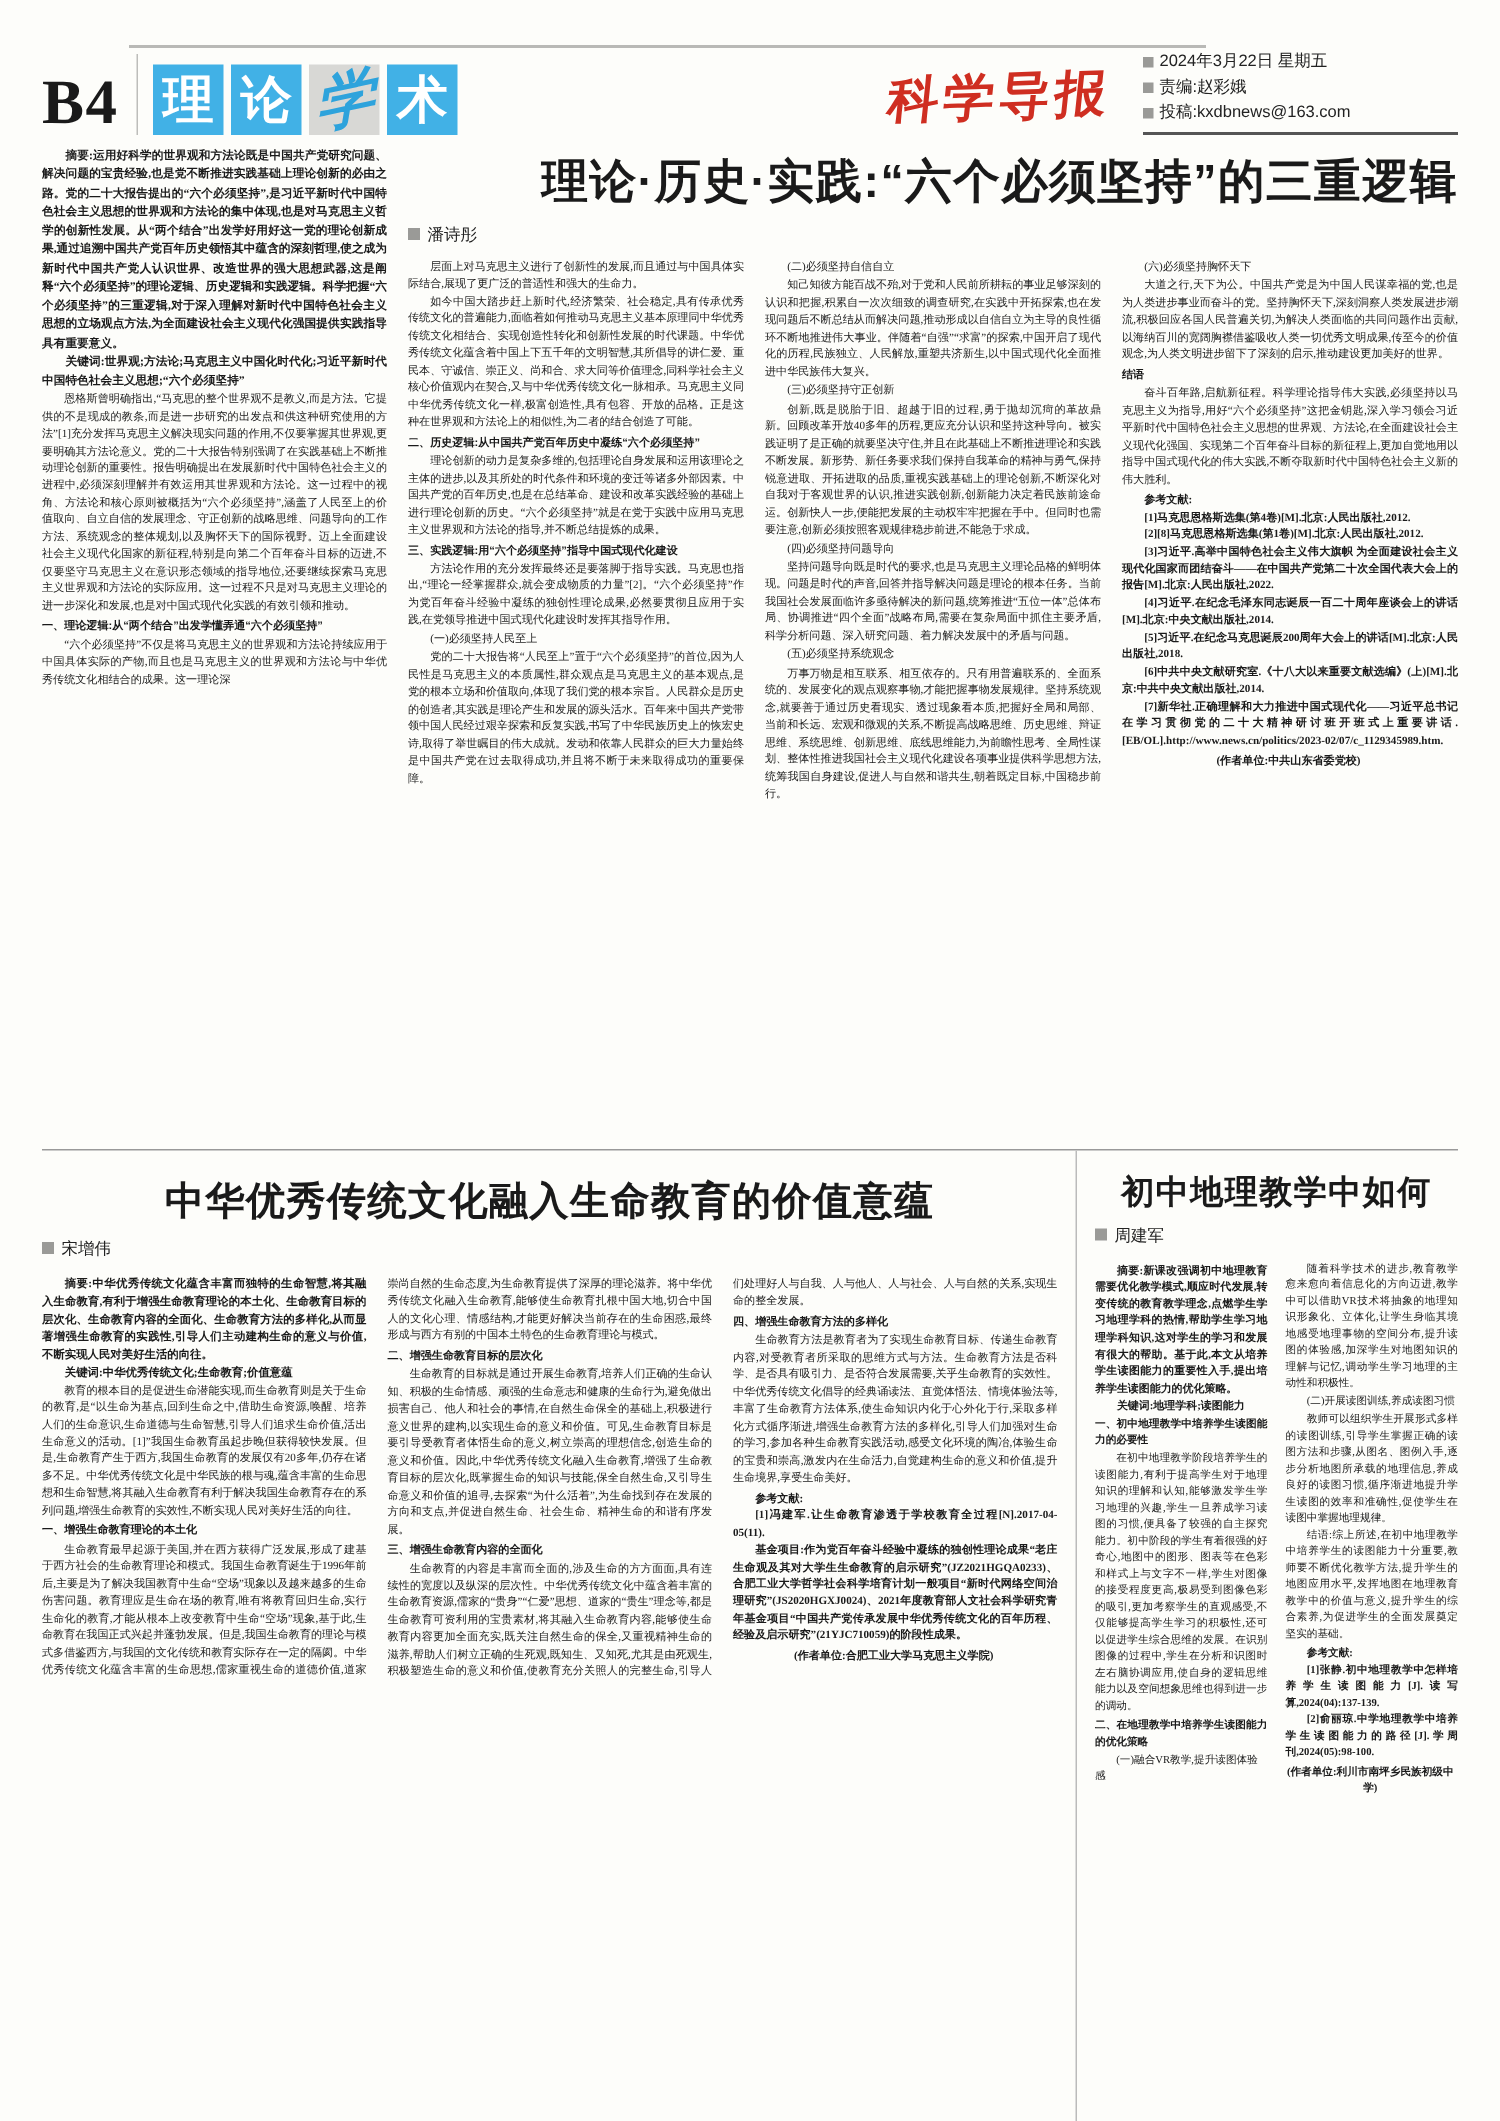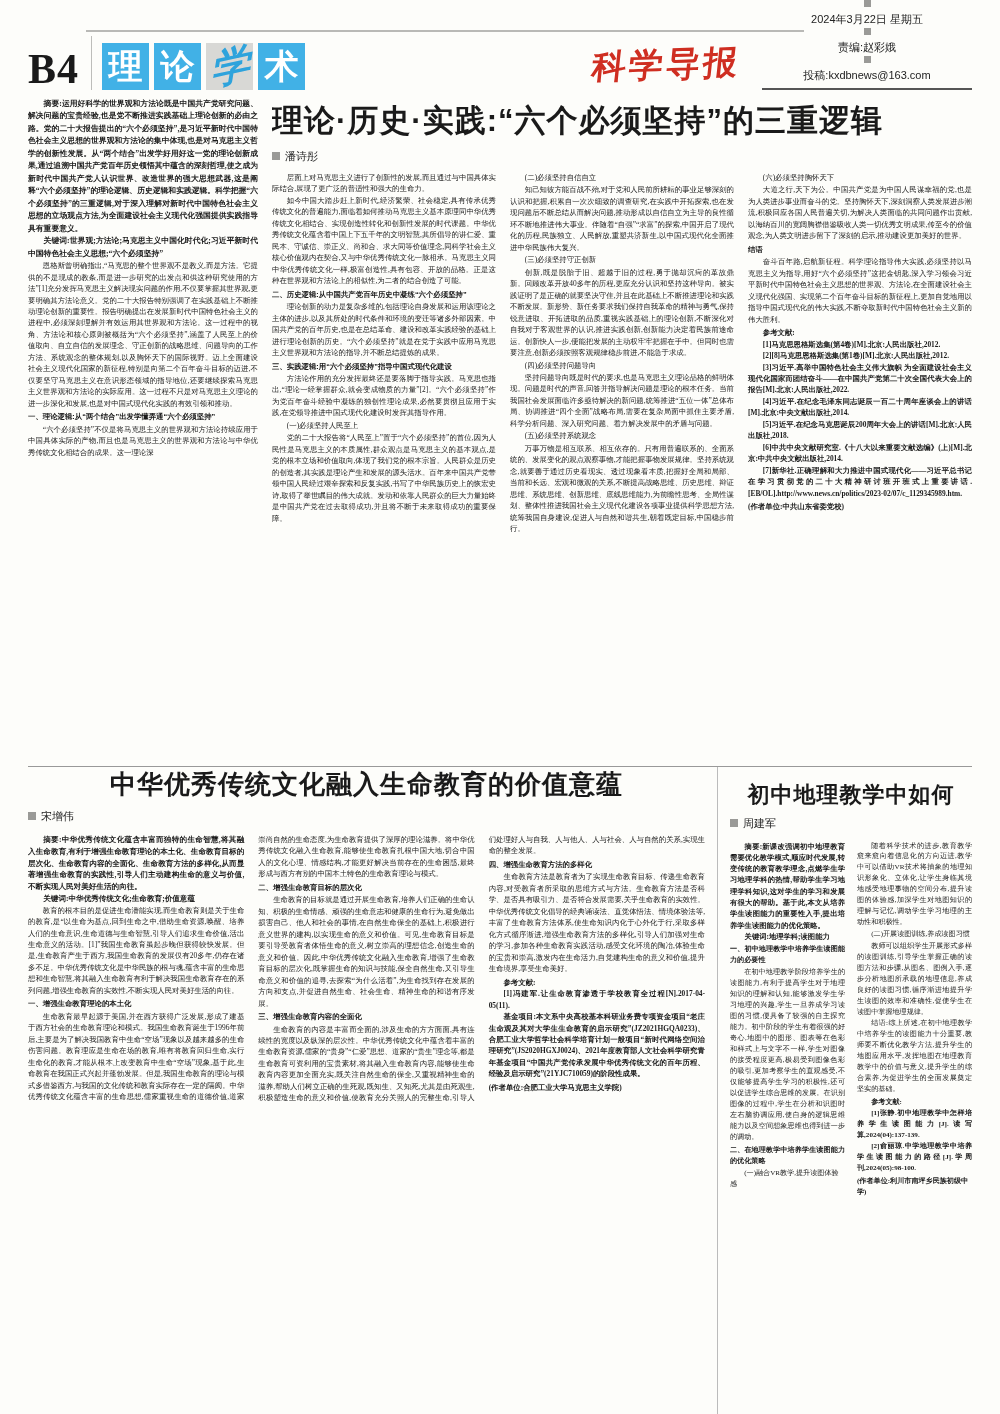--- a/index.html
+++ b/index.html
@@ -22,51 +22,51 @@
   .logo-blue { background:#41b1e6; }
   .logo-gray { background:#d8d8d5; color:#2ea3dc; font-style:italic;
     font-family:"DejaVu Serif",serif; transform:none; }
   .logo-gray span { display:inline-block; transform:rotate(-12deg) skewX(-8deg); font-size:40px; }
   .masthead { margin-left:auto; margin-right:22px; color:#cf2e21; font-weight:bold; font-size:34px;
     font-family:"DejaVu Serif","Liberation Serif",serif; transform:skewX(-8deg) rotate(-2deg);
     letter-spacing:3px; padding-bottom:2px; }
   .hdr-info { width:210px; font-size:11px; line-height:1.55; color:#222;
     font-family:"Liberation Sans","DejaVu Sans",sans-serif;
     border-bottom:2px solid #555; padding-bottom:4px; }
-  .hdr-info-row { display:flex; align-items:center; gap:4px; white-space:nowrap;flex-direction:column; }
+  .hdr-info-row { display:flex; align-items:center; gap:4px; white-space:nowrap; }
   .sq { display:inline-block; width:7px; height:7px; background:#9a9a97; flex:none; }
   
   .t-p  { text-indent:2em; text-align:justify; }
   .t-ab { text-indent:2em; text-align:justify; font-weight:bold; }
   .t-h  { font-weight:bold; text-align:justify; margin:2px 0 1px;
           font-family:"Liberation Sans","DejaVu Sans",sans-serif; }
   .t-h2 { font-weight:normal; text-indent:2em; margin:1px 0; }
   .t-refh{ font-weight:bold; text-indent:2em; margin-top:2px; }
   .t-ref { text-indent:2em; text-align:justify; font-weight:bold; }
-  .t-au { text-align:left; font-weight:bold; padding-right:2px; margin-top:2px; }
+  .t-au { text-align:center; font-weight:bold; padding-right:2px; margin-top:2px; }
   .t-fund{ text-indent:2em; text-align:justify; font-weight:bold; }
   
   .main { display:flex; gap:14px; margin:8px 28px 0; height:662px; overflow:hidden; }
   .main-left { width:230px; flex:none; overflow:hidden; font-size:7.4px; line-height:1.55; }
   .main-left .t-ab { font-size:7.8px; line-height:1.6; }
   .main-right { flex:1; display:flex; flex-direction:column; overflow:hidden; }
-  .main-headline { text-align:left; font-size:31px; font-weight:bold; letter-spacing:1px;
+  .main-headline { text-align:right; font-size:31px; font-weight:bold; letter-spacing:1px;
     font-family:"Liberation Sans","DejaVu Sans",sans-serif; margin-top:2px; }
   .byline { text-align:left; font-size:11px; margin:7px 0 8px;
     font-family:"Liberation Sans","DejaVu Sans",sans-serif; color:#222; }
   .byline .sq { width:8px; height:8px; margin-right:5px; }
   .main-cols { flex:1; overflow:hidden; column-count:3; column-gap:14px;
     font-size:7.4px; line-height:1.55; }
   
   .bottom { display:flex; margin:6px 28px 0; border-top:1px solid #999;
     height:690px; overflow:hidden; border-bottom:1px solid #aaa; }
   .bottom-left { width:690px; flex:none; padding:0 12px 0 0; border-right:1px solid #bbb;
     display:flex; flex-direction:column; overflow:hidden; }
   .bl-headline { text-align:center; font-size:26px; font-weight:bold; letter-spacing:1px;
-    font-family:"Liberation Sans","DejaVu Sans",sans-serif; }
+    font-family:"Liberation Sans","DejaVu Sans",sans-serif; margin-top:16px; }
   .bl-cols { flex:1; overflow:hidden; column-count:3; column-gap:14px;
     font-size:7.4px; line-height:1.55; margin-top:2px; }
   .bl-cols .t-ab { font-size:7.6px; }
   .bottom-right { flex:1; padding-left:12px; display:flex; flex-direction:column; overflow:hidden; }
   .br-headline { text-align:center; font-size:22px; font-weight:bold; line-height:1.25; letter-spacing:1px;
     font-family:"Liberation Sans","DejaVu Sans",sans-serif; margin-top:14px; }
   .br-cols { flex:1; overflow:hidden; column-count:2; column-gap:12px;
     font-size:7.1px; line-height:1.55; margin-top:2px; }
   .br-cols .t-ab { font-size:7.3px; }
 </style>
@@ -162,21 +162,21 @@
           <div class="t-h">一、增强生命教育理论的本土化</div>
           <div class="t-p">生命教育最早起源于美国,并在西方获得广泛发展,形成了建基于西方社会的生命教育理论和模式。我国生命教育诞生于1996年前后,主要是为了解决我国教育中生命“空场”现象以及越来越多的生命伤害问题。教育理应是生命在场的教育,唯有将教育回归生命,实行生命化的教育,才能从根本上改变教育中生命“空场”现象,基于此,生命教育在我国正式兴起并蓬勃发展。但是,我国生命教育的理论与模式多借鉴西方,与我国的文化传统和教育实际存在一定的隔阂。中华优秀传统文化蕴含丰富的生命思想,儒家重视生命的道德价值,道家崇尚自然的生命态度,为生命教育提供了深厚的理论滋养。将中华优秀传统文化融入生命教育,能够使生命教育扎根中国大地,切合中国人的文化心理、情感结构,才能更好解决当前存在的生命困惑,最终形成与西方有别的中国本土特色的生命教育理论与模式。</div>
           <div class="t-h">二、增强生命教育目标的层次化</div>
           <div class="t-p">生命教育的目标就是通过开展生命教育,培养人们正确的生命认知、积极的生命情感、顽强的生命意志和健康的生命行为,避免做出损害自己、他人和社会的事情,在自然生命保全的基础上,积极进行意义世界的建构,以实现生命的意义和价值。可见,生命教育目标是要引导受教育者体悟生命的意义,树立崇高的理想信念,创造生命的意义和价值。因此,中华优秀传统文化融入生命教育,增强了生命教育目标的层次化,既掌握生命的知识与技能,保全自然生命,又引导生命意义和价值的追寻,去探索“为什么活着”,为生命找到存在发展的方向和支点,并促进自然生命、社会生命、精神生命的和谐有序发展。</div>
           <div class="t-h">三、增强生命教育内容的全面化</div>
           <div class="t-p">生命教育的内容是丰富而全面的,涉及生命的方方面面,具有连续性的宽度以及纵深的层次性。中华优秀传统文化中蕴含着丰富的生命教育资源,儒家的“贵身”“仁爱”思想、道家的“贵生”理念等,都是生命教育可资利用的宝贵素材,将其融入生命教育内容,能够使生命教育内容更加全面充实,既关注自然生命的保全,又重视精神生命的滋养,帮助人们树立正确的生死观,既知生、又知死,尤其是由死观生,积极塑造生命的意义和价值,使教育充分关照人的完整生命,引导人们处理好人与自我、人与他人、人与社会、人与自然的关系,实现生命的整全发展。</div>
           <div class="t-h">四、增强生命教育方法的多样化</div>
           <div class="t-p">生命教育方法是教育者为了实现生命教育目标、传递生命教育内容,对受教育者所采取的思维方式与方法。生命教育方法是否科学、是否具有吸引力、是否符合发展需要,关乎生命教育的实效性。中华优秀传统文化倡导的经典诵读法、直觉体悟法、情境体验法等,丰富了生命教育方法体系,使生命知识内化于心外化于行,采取多样化方式循序渐进,增强生命教育方法的多样化,引导人们加强对生命的学习,参加各种生命教育实践活动,感受文化环境的陶冶,体验生命的宝贵和崇高,激发内在生命活力,自觉建构生命的意义和价值,提升生命境界,享受生命美好。</div>
           <div class="t-refh">参考文献:</div>
           <div class="t-ref">[1]冯建军.让生命教育渗透于学校教育全过程[N].2017-04-05(11).</div>
-          <div class="t-fund">基金项目:本文系中央高校基本科研业务费专项资金项目“老庄生命观及其对大学生生命教育的启示研究”(JZ2021HGQA0233)、合肥工业大学哲学社会科学培育计划一般项目“新时代网络空间治理研究”(JS2020HGXJ0024)、2021年度教育部人文社会科学研究青年基金项目“中国共产党传承发展中华优秀传统文化的百年历程、经验及启示研究”(21YJC710059)的阶段性成果。</div>
+          <div class="t-fund">基金项目:作为党百年奋斗经验中凝练的独创性理论成果“老庄生命观及其对大学生生命教育的启示研究”(JZ2021HGQA0233)、合肥工业大学哲学社会科学培育计划一般项目“新时代网络空间治理研究”(JS2020HGXJ0024)、2021年度教育部人文社会科学研究青年基金项目“中国共产党传承发展中华优秀传统文化的百年历程、经验及启示研究”(21YJC710059)的阶段性成果。</div>
           <div class="t-au">(作者单位:合肥工业大学马克思主义学院)</div>
         </div>
     </div>
     <div class="bottom-right">
       <div class="br-headline">
         <div>初中地理教学中如何</div>
       </div>
       <div class="byline"><span class="sq"></span><span>周建军</span></div>
       <div class="br-cols">
           <div class="t-ab">摘要:新课改强调初中地理教育需要优化教学模式,顺应时代发展,转变传统的教育教学理念,点燃学生学习地理学科的热情,帮助学生学习地理学科知识,这对学生的学习和发展有很大的帮助。基于此,本文从培养学生读图能力的重要性入手,提出培养学生读图能力的优化策略。</div>

